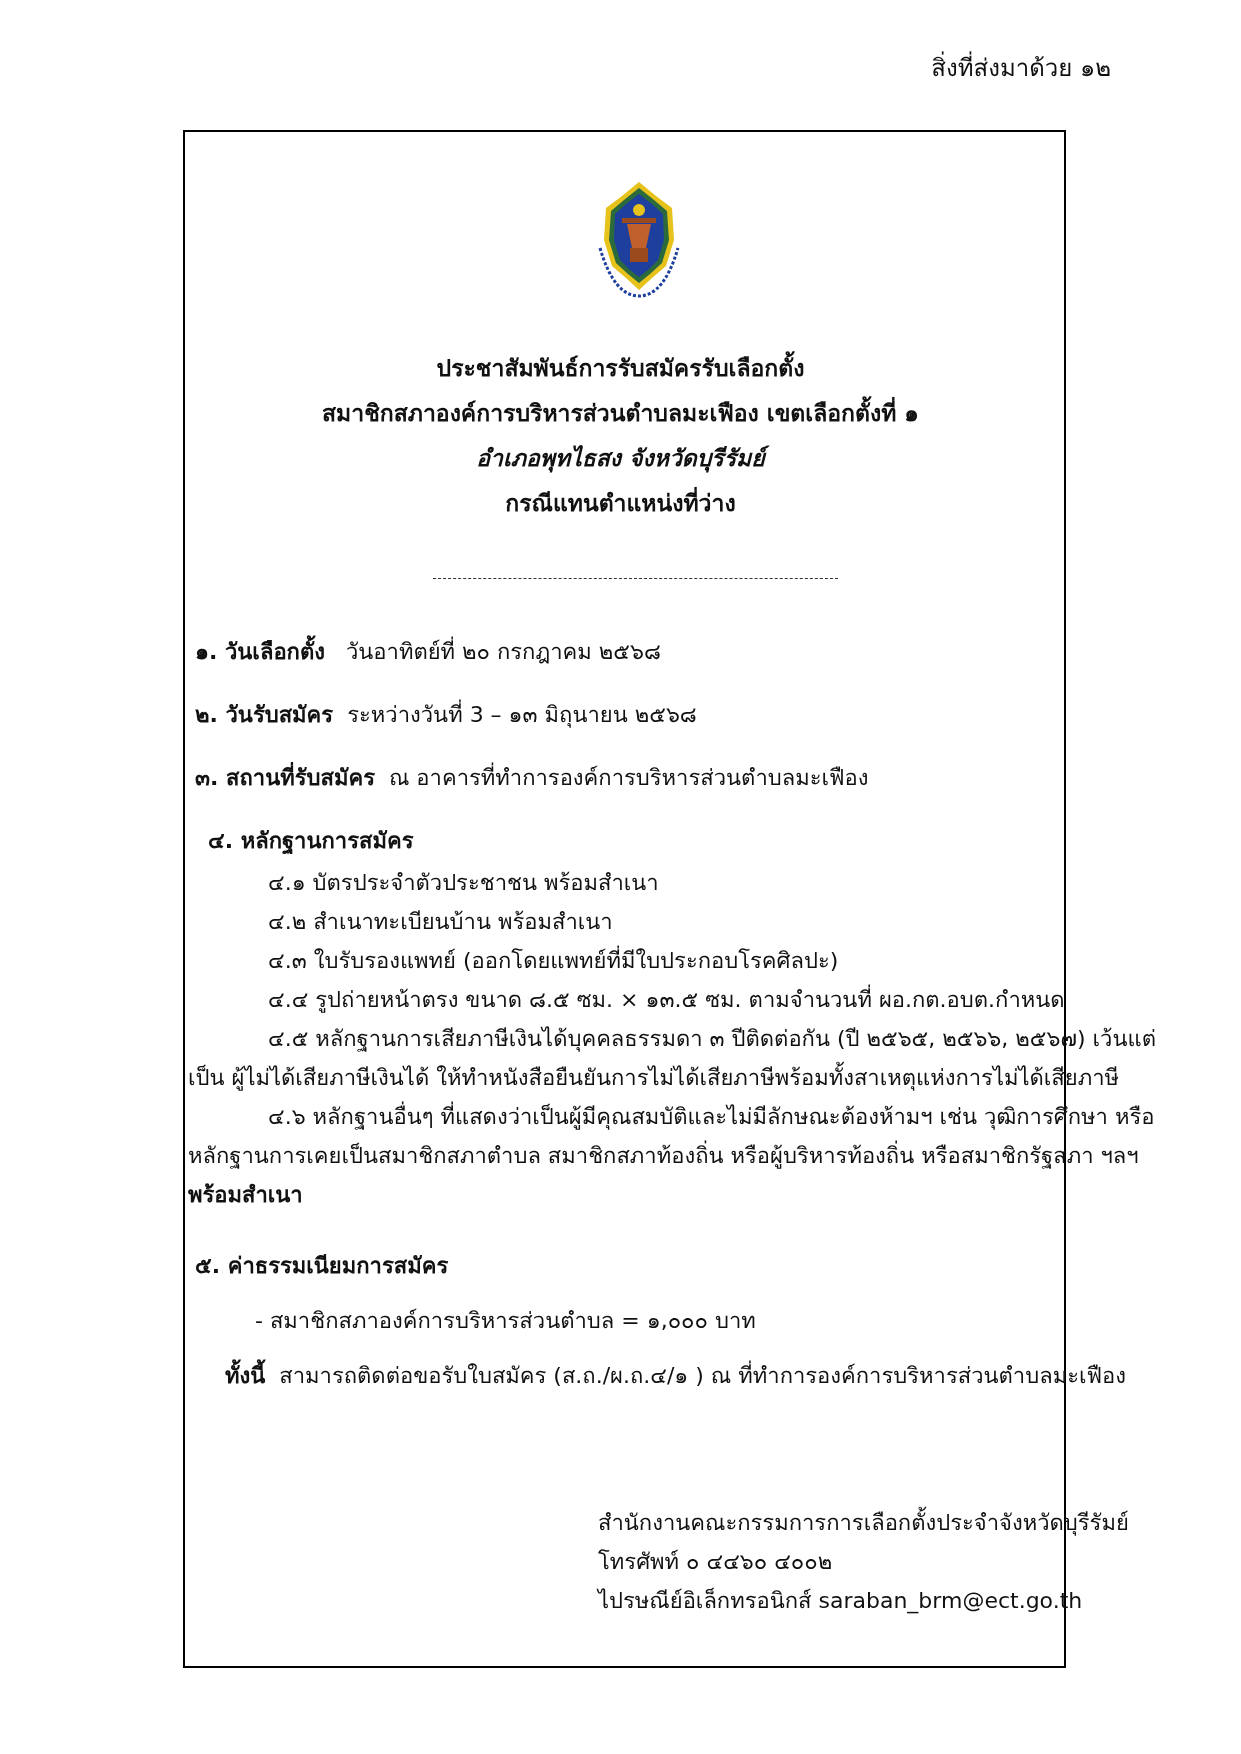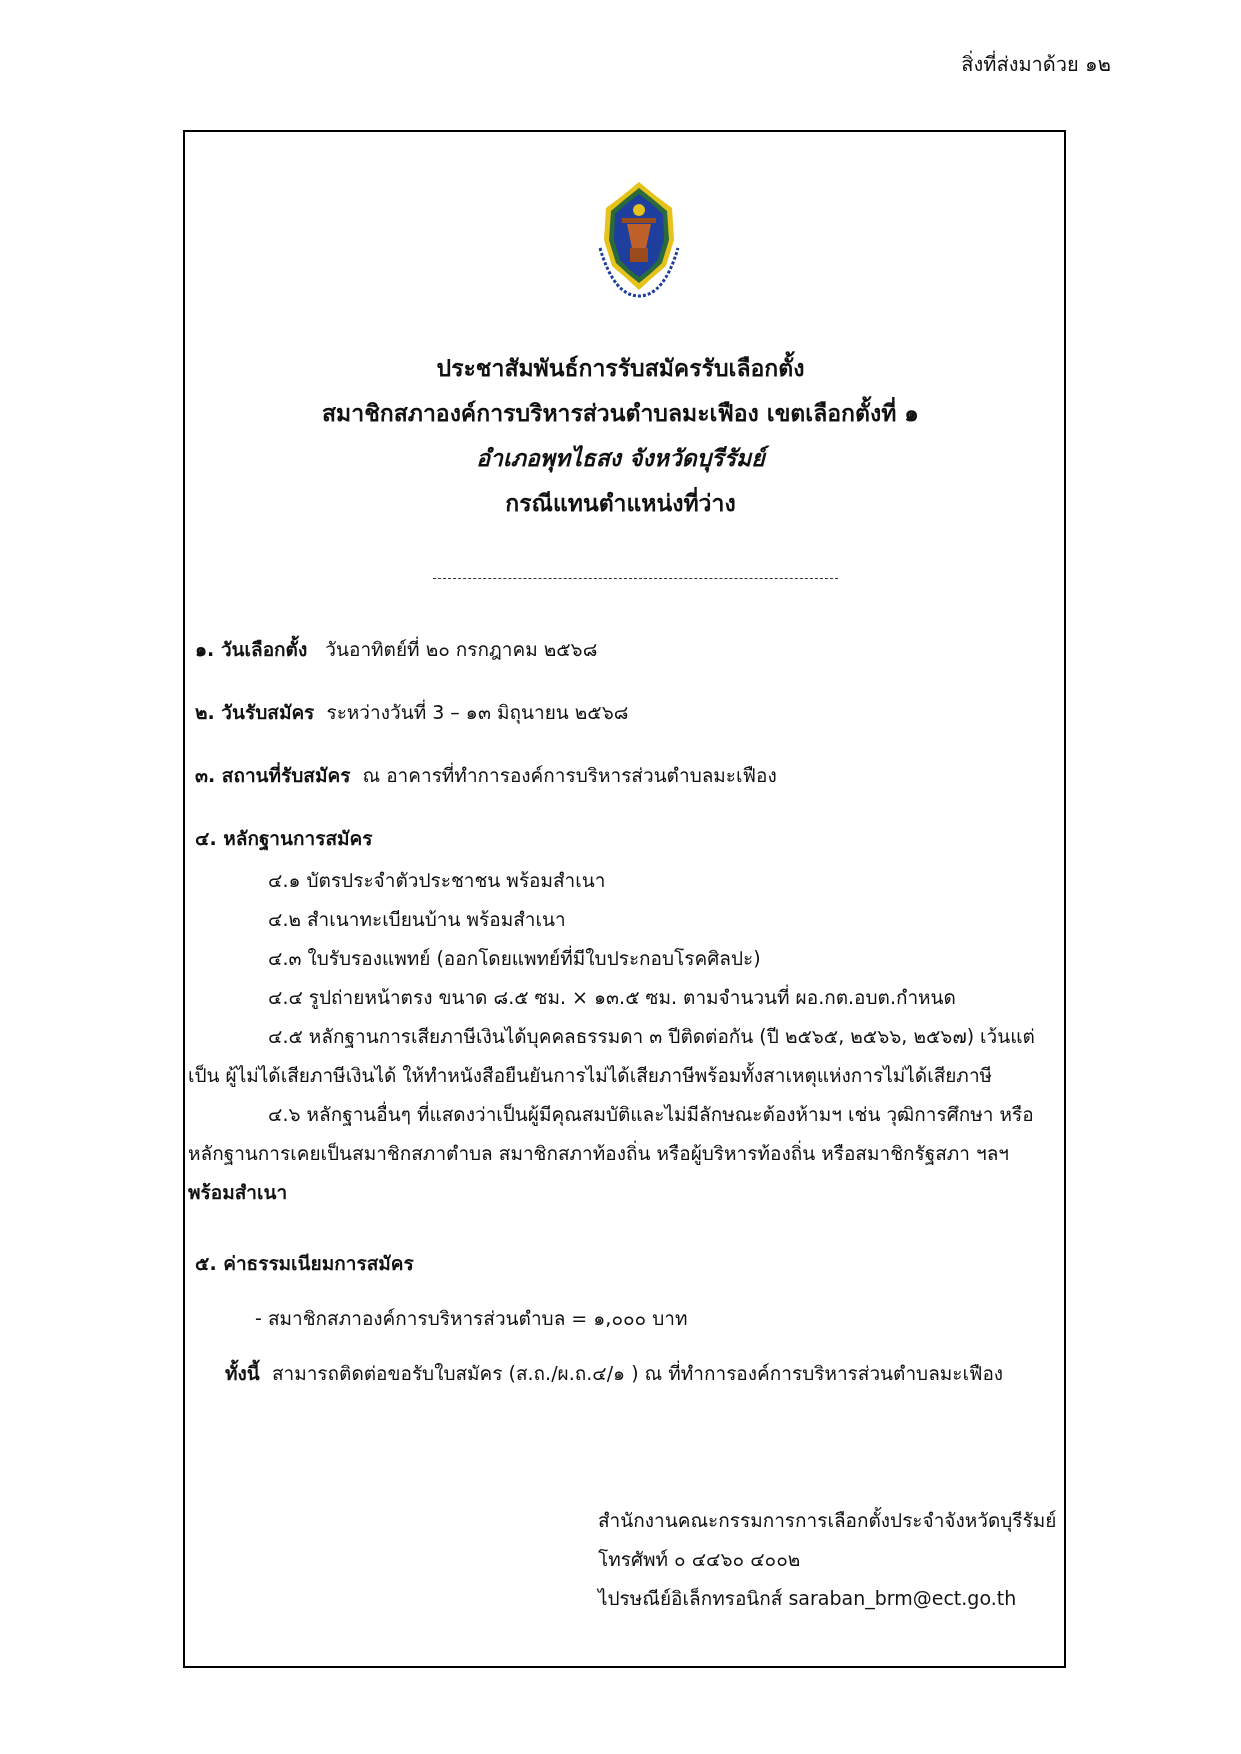--- a/index.html
+++ b/index.html
@@ -1,22 +1,22 @@
 <!DOCTYPE html>
 <html><head>
 <meta charset="utf-8">
 <style>
   html, body { margin:0; padding:0; background:#fff; }
   body { width:1241px; height:1754px; position:relative; font-family:"DejaVu Sans", sans-serif; color:#111; overflow:hidden; }
-  .attach { position:absolute; top:48px; right:130px; font-size:20px; }
+  .attach { position:absolute; top:48px; right:130px; font-size:24px; }
   .frame { position:absolute; left:183px; top:130px; width:883px; height:1538px; border:2px solid #000; box-sizing:border-box; }
   .logo { position:absolute; left:594px; top:178px; width:90px; height:120px; }
   .title { position:absolute; left:0; right:0; text-align:center; font-weight:bold; font-size:23px;margin-top:12px; }
   .rule { position:absolute; left:433px; top:578px; width:405px; border-top:1px dashed #333; }
-  .txt { position:absolute; font-size:19px; white-space:nowrap; }
+  .txt { position:absolute; font-size:22px; white-space:nowrap; }
   .b { font-weight:bold; }
 </style>
 </head>
 <body>
 
 <div class="attach">สิ่งที่ส่งมาด้วย ๑๒</div>
 
 <div class="frame"></div>
 
 <svg class="logo" viewBox="0 0 90 120">
@@ -41,21 +41,21 @@
   <span>วันอาทิตย์ที่ ๒๐ กรกฎาคม ๒๕๖๘</span>
 </div>
 <div class="txt" style="left:195px; top:697px;">
   <span class="b">๒. วันรับสมัคร</span>&nbsp;
   <span>ระหว่างวันที่ 3 – ๑๓ มิถุนายน ๒๕๖๘</span>
 </div>
 <div class="txt" style="left:195px; top:760px;">
   <span class="b">๓. สถานที่รับสมัคร</span>&nbsp;
   <span>ณ อาคารที่ทำการองค์การบริหารส่วนตำบลมะเฟือง</span>
 </div>
-<div class="txt b" style="left:195px; top:823px;">๔. หลักฐานการสมัคร</div>
+<div class="txt b" style="left:208px; top:823px;">๔. หลักฐานการสมัคร</div>
 
 <div class="txt" style="left:268px; top:865px;">๔.๑ บัตรประจำตัวประชาชน พร้อมสำเนา</div>
 <div class="txt" style="left:268px; top:904px;">๔.๒ สำเนาทะเบียนบ้าน พร้อมสำเนา</div>
 <div class="txt" style="left:268px; top:943px;">๔.๓ ใบรับรองแพทย์ (ออกโดยแพทย์ที่มีใบประกอบโรคศิลปะ)</div>
 <div class="txt" style="left:268px; top:982px;">๔.๔ รูปถ่ายหน้าตรง ขนาด ๘.๕ ซม. × ๑๓.๕ ซม. ตามจำนวนที่ ผอ.กต.อบต.กำหนด</div>
 <div class="txt" style="left:268px; top:1021px;">๔.๕ หลักฐานการเสียภาษีเงินได้บุคคลธรรมดา ๓ ปีติดต่อกัน (ปี ๒๕๖๕, ๒๕๖๖, ๒๕๖๗) เว้นแต่</div>
 <div class="txt" style="left:188px; top:1060px;">เป็น ผู้ไม่ได้เสียภาษีเงินได้ ให้ทำหนังสือยืนยันการไม่ได้เสียภาษีพร้อมทั้งสาเหตุแห่งการไม่ได้เสียภาษี</div>
 <div class="txt" style="left:268px; top:1099px;">๔.๖ หลักฐานอื่นๆ ที่แสดงว่าเป็นผู้มีคุณสมบัติและไม่มีลักษณะต้องห้ามฯ เช่น วุฒิการศึกษา หรือ</div>
 <div class="txt" style="left:188px; top:1138px;">หลักฐานการเคยเป็นสมาชิกสภาตำบล สมาชิกสภาท้องถิ่น หรือผู้บริหารท้องถิ่น  หรือสมาชิกรัฐสภา ฯลฯ</div>
 <div class="txt" style="left:188px; top:1177px;font-weight:bold;">พร้อมสำเนา</div>

